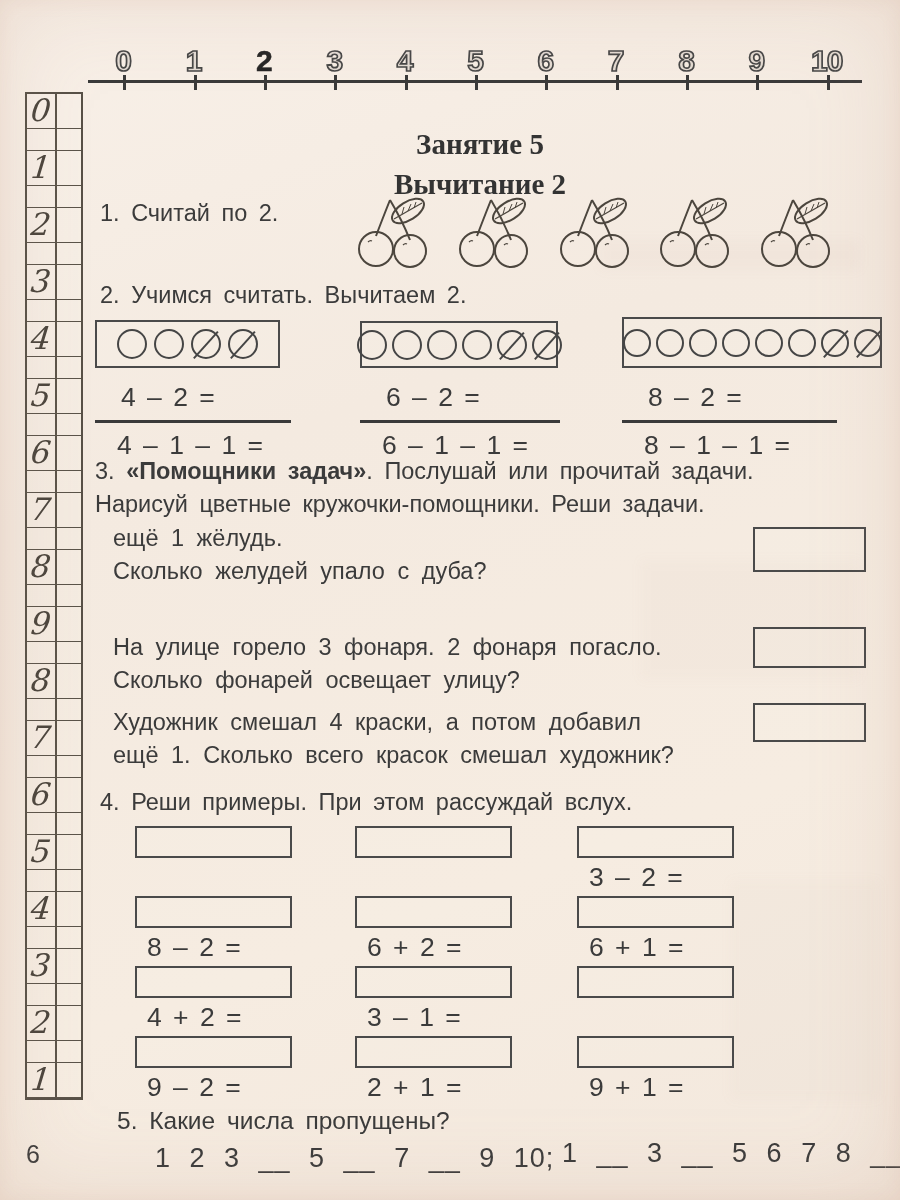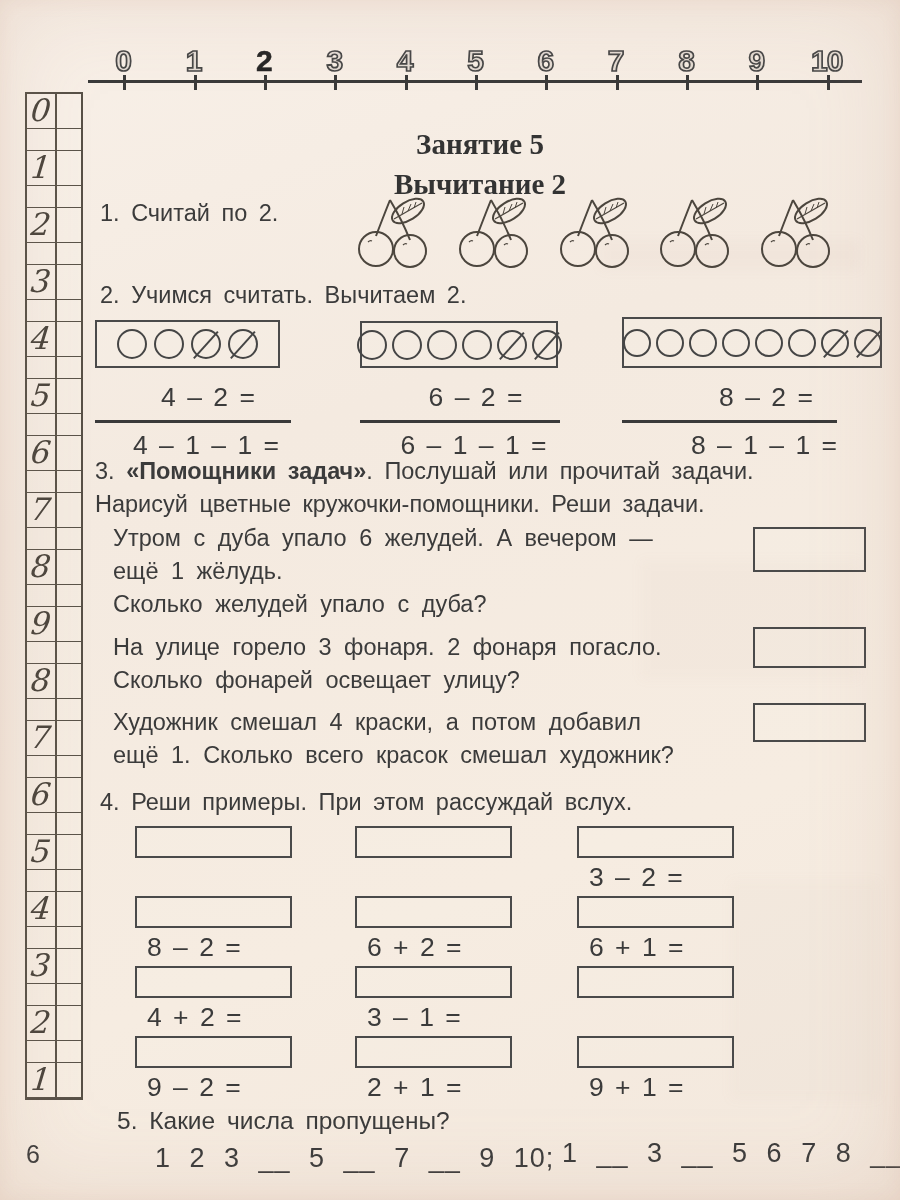--- a/index.html
+++ b/index.html
@@ -35,21 +35,21 @@
   }
   
   #title{position:absolute;left:95px;top:108px;width:770px;text-align:center;
     font-family:"Liberation Serif",serif;font-weight:bold;font-size:29px;color:#333;line-height:40px;margin-top:16px;}
   
   .task-line{position:absolute;font-size:23.5px;color:#3b3b3b;word-spacing:5px;white-space:nowrap;}
   
   #cherries{position:absolute;left:350px;top:190px;width:495px;display:flex;justify-content:space-between;}
   #cherries svg{width:92px;height:78px;}
   
-  .t2-group{position:absolute;text-align:center;}
+  .t2-group{position:absolute;}
   .circle-box{border:2.2px solid #4a4a4a;display:flex;align-items:center;justify-content:center;gap:7px;background:rgba(255,255,255,0.05);box-sizing:border-box;}
   .circ{width:26px;height:26px;border:2.6px solid #454545;border-radius:50%;position:relative;flex:none;}
   .circ.small{width:24px;height:24px;}
   .circ.crossed::after{
     content:"";position:absolute;left:-5px;top:50%;width:36px;height:2.4px;background:#454545;
     transform:rotate(-48deg);transform-origin:center;
   }
   .eq{font-size:26.5px;color:#3b3b3b;word-spacing:4px;white-space:nowrap;}
   .eq-top{margin:14px 0 0 26px;}
   .eq-divider{height:3px;background:#3a3a3a;margin-top:7px;}
@@ -285,21 +285,20 @@
   <div class="eq eq-bottom">8 – 1 – 1 =</div>
 </div>
 
 <div class="task-line" style="left:95px;top:458px;">
   <span>3.</span>
   <b>«Помощники задач»</b><span>. Послушай или прочитай задачи.</span>
 </div>
 <div class="task-line" style="left:95px;top:491px;">Нарисуй цветные  кружочки-помощники. Реши задачи.</div>
 
 <div class="prob" style="top:522px;">
-  <div>Утром с дуба упало 6 желудей. А вечером —</div>
   <div>ещё 1 жёлудь.</div>
   <div>Сколько желудей упало с дуба?</div>
 </div>
 <div class="ans-box" style="top:527px;height:45px;"></div>
 
 <div class="prob" style="top:631px;">
   <div>На улице горело 3 фонаря. 2 фонаря погасло.</div>
   <div>Сколько фонарей освещает улицу?</div>
 </div>
 <div class="ans-box" style="top:627px;height:41px;"></div>

